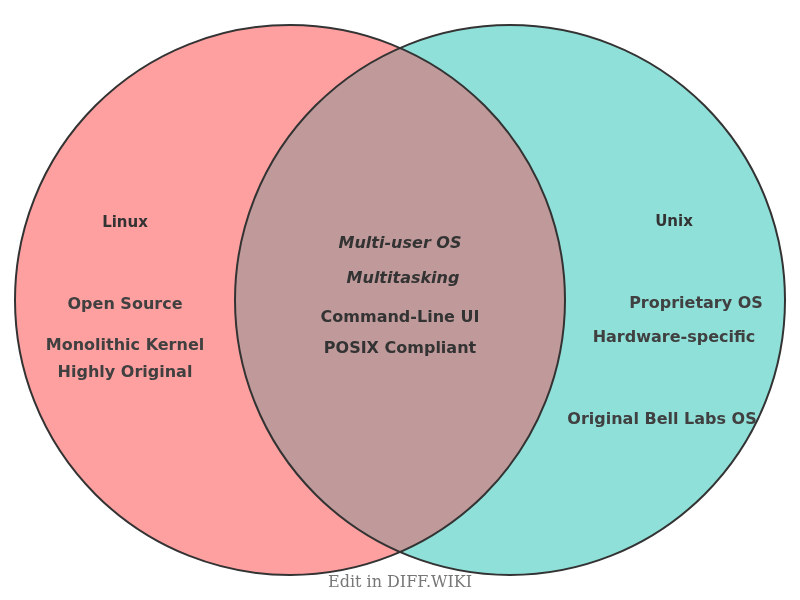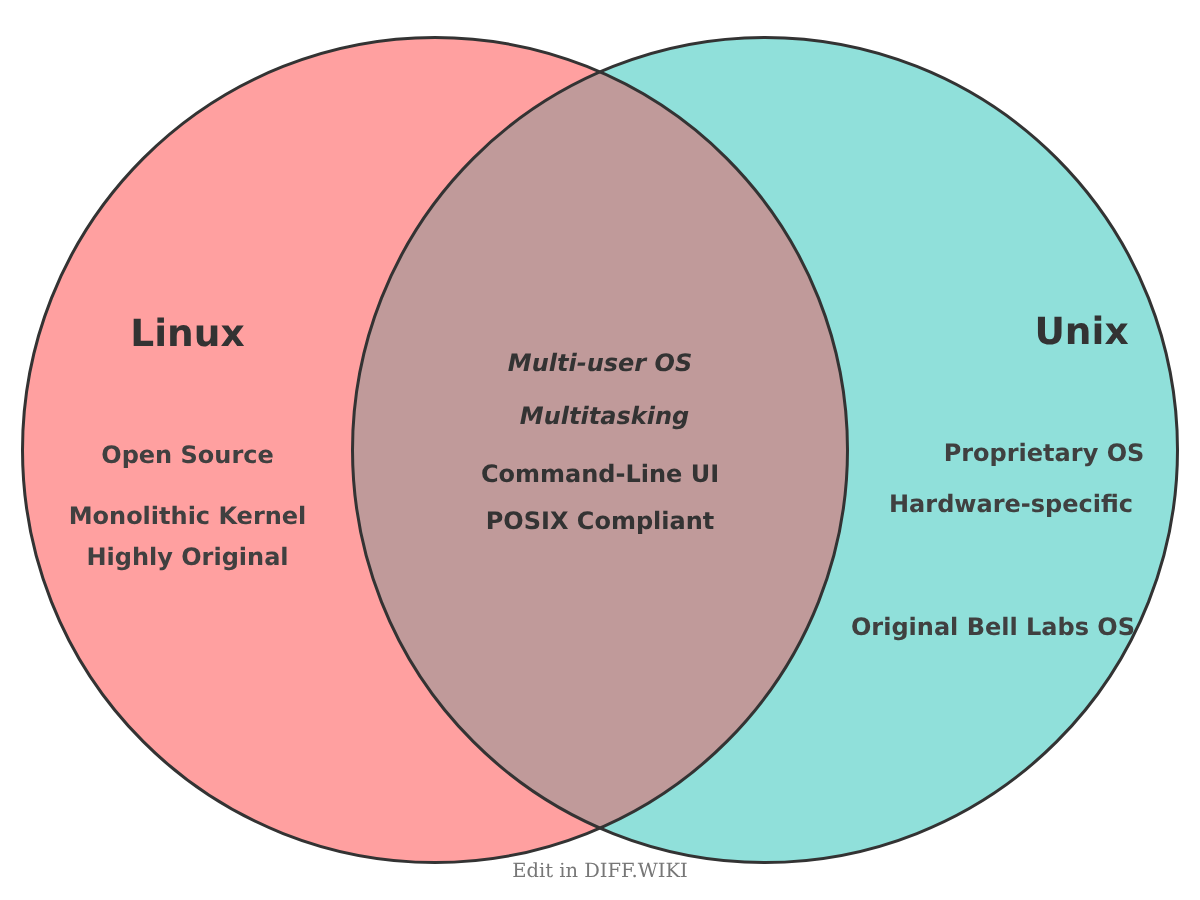--- a/index.html
+++ b/index.html
@@ -1,22 +1,22 @@
 <!DOCTYPE html>
 <html><head>
 <meta charset="utf-8">
 <style>
   html, body { margin:0; padding:0; background:#ffffff; }
   body { width:800px; height:600px; position:relative; overflow:hidden; font-family:"DejaVu Sans", sans-serif; }
   svg { position:absolute; left:0; top:0; }
   .lbl { position:absolute; transform:translate(-50%,-50%); white-space:nowrap; font-weight:bold; }
-  .title { font-size:25px; color:#333333; }
+  .title { font-size:15px; color:#333333; }
   .item { font-size:16px; color:#404040; }
   .mid { font-size:16px; color:#333333; }
-  .footer { position:absolute; left:400px; top:581px; transform:translate(-50%,-50%); font-family:"DejaVu Serif", serif; font-size:13px; color:#777777; white-space:nowrap; }
+  .footer { position:absolute; left:400px; top:581px; transform:translate(-50%,-50%); font-family:"DejaVu Serif", serif; font-size:16px; color:#777777; white-space:nowrap; }
 </style>
 </head>
 <body>
 
 <svg width="800" height="600">
   <defs>
     <clipPath id="clipLeft">
       <circle cx="290" cy="300" r="275"></circle>
     </clipPath>
   </defs>
@@ -25,21 +25,21 @@
   <circle cx="510" cy="300" r="275" fill="#c09a9a" clip-path="url(#clipLeft)"></circle>
   <circle cx="290" cy="300" r="275" fill="none" stroke="#333333" stroke-width="2"></circle>
   <circle cx="510" cy="300" r="275" fill="none" stroke="#333333" stroke-width="2"></circle>
 </svg>
 
 <div class="lbl title" style="left:125px; top:222px;">Linux</div>
 <div class="lbl item" style="left:125px; top:303px;">Open Source</div>
 <div class="lbl item" style="left:125px; top:344px;">Monolithic Kernel</div>
 <div class="lbl item" style="left:125px; top:371px;">Highly Original</div>
 
-<div class="lbl title" style="left:674px; top:221px;margin-left:47px;">Unix</div>
+<div class="lbl title" style="left:674px; top:221px;">Unix</div>
 <div class="lbl item" style="left:696px; top:302px;">Proprietary OS</div>
 <div class="lbl item" style="left:674px; top:336px;">Hardware-specific</div>
 <div class="lbl item" style="left:662px; top:370px;margin-top:48px;">Original Bell Labs OS</div>
 
 <div class="lbl mid" style="left:400px; top:242px;font-style:italic;">Multi-user OS</div>
 <div class="lbl mid" style="left:403px; top:277px;font-style:italic;">Multitasking</div>
 <div class="lbl mid" style="left:400px; top:316px;">Command-Line UI</div>
 <div class="lbl mid" style="left:400px; top:347px;">POSIX Compliant</div>
 
 <div class="footer">Edit in DIFF.WIKI</div>

